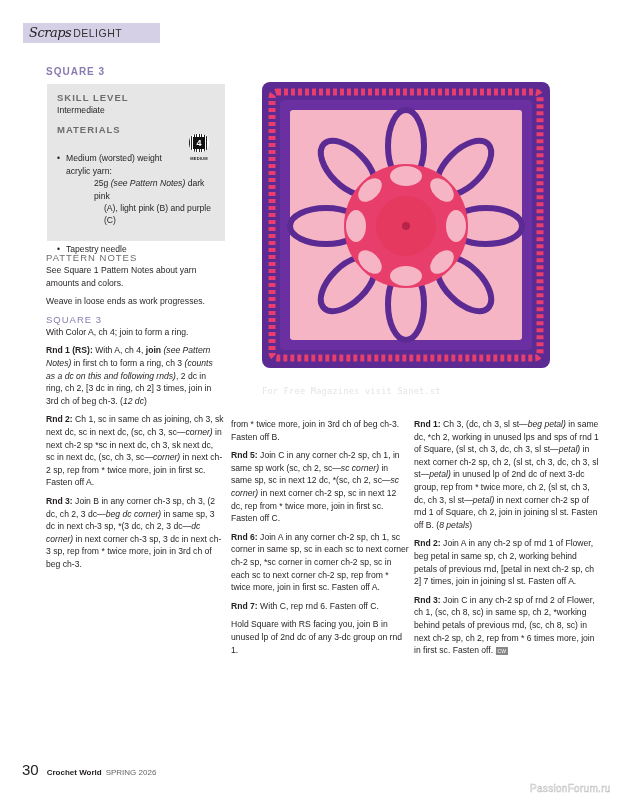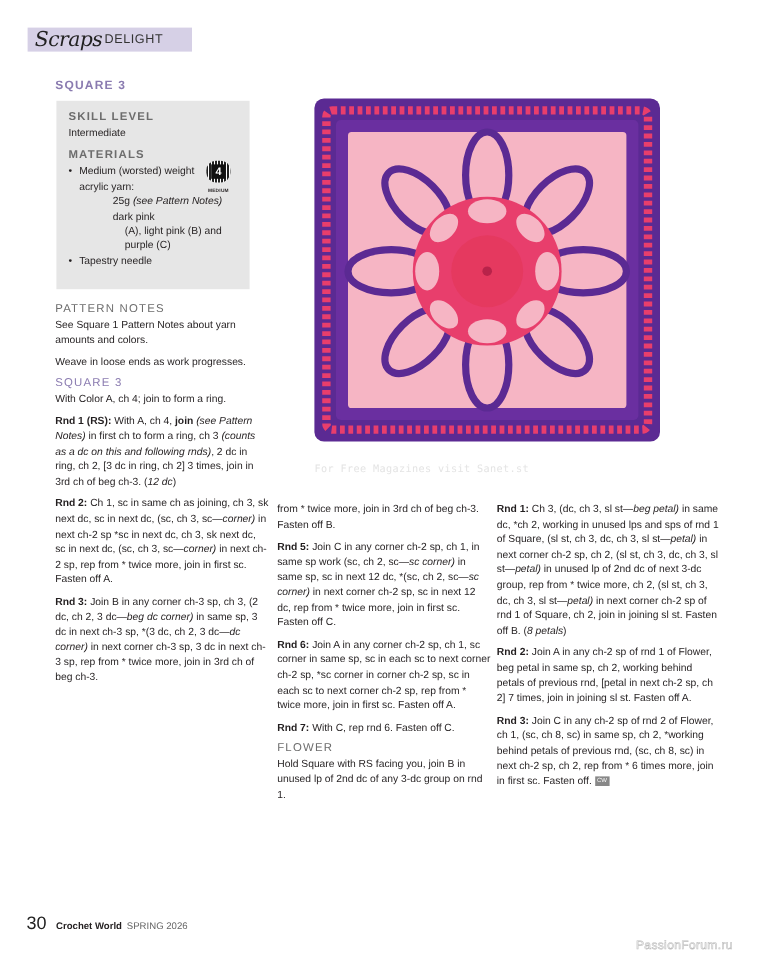--- a/index.html
+++ b/index.html
@@ -1,30 +1,30 @@
 <!DOCTYPE html>
 <html><head>
 <meta charset="utf-8">
 <style>
   * { margin:0; padding:0; box-sizing:border-box; }
   html, body { width:633px; height:800px; background:#ffffff; overflow:hidden; }
   body { position:relative; font-family:"Liberation Sans", sans-serif; color:#231f20; font-size:8.6px; line-height:12.6px; }
 
   .banner { position:absolute; left:23px; top:23px; height:20px; width:137px; background:#d6d0e6; display:flex; align-items:center; }
-  .banner .script { font-family:"DejaVu Serif", serif; font-style:italic; font-size:17px; color:#222; margin-left:6px; letter-spacing:-0.5px; }
+  .banner .script { font-family:"DejaVu Serif", serif; font-style:italic; font-size:13px; color:#222; margin-left:6px; letter-spacing:-0.5px; }
   .banner .caps { font-size:10.5px; color:#333; letter-spacing:0.5px; margin-left:2px; }
 
   .h-sq { position:absolute; left:46px; top:66px; font-size:10px; font-weight:bold; color:#8a7bb0; letter-spacing:1px; }
 
-  .skillbox { position:absolute; left:47px; top:84px; width:161px; height:157px; background:#e6e6e6; padding:8px 10px; }
+  .skillbox { position:absolute; left:47px; top:84px; width:178px; height:157px; background:#e6e6e6; padding:8px 10px; }
   .box-h { font-size:9.5px; font-weight:bold; color:#6d6d6d; letter-spacing:1px; line-height:12px; }
   .box-t { font-size:8.6px; line-height:12.4px; }
   .gap { height:8px; }
   .mat-list { list-style:none; }
-  .mat-list li { position:relative; padding-left:9px; font-size:8.6px; line-height:12.4px; }
+  .mat-list li { position:relative; padding-left:9px; font-size:8.6px; line-height:12.4px;margin-top:16px; }
   .mat-list li::before { content:"•"; position:absolute; left:0; }
   .indent1 { padding-left:28px; }
   .indent2 { padding-left:38px; }
   .yarn-icon { position:absolute; right:12px; top:50px; width:28px; height:26px; }
   .yarn-icon .ball { position:absolute; left:4px; top:0; width:20px; height:18px; border-radius:8px; background:repeating-linear-gradient(90deg,#222 0 1px,#fff 1px 2.5px); }
   .yarn-icon .num { position:absolute; left:8px; top:3px; width:12px; height:12px; background:#111; color:#fff; font-size:9px; font-weight:bold; text-align:center; line-height:12px; }
   .yarn-icon .lbl { position:absolute; left:0; top:19px; width:28px; text-align:center; font-size:4px; font-weight:bold; letter-spacing:0.2px; }
 
   .col { position:absolute; font-size:8.6px; line-height:12.6px; }
   .col p { margin-bottom:6px; }
@@ -116,21 +116,20 @@
     <circle cx="148" cy="150" r="4" fill="#b8234a"></circle>
   </svg>
 </div>
 <div class="watermark">For Free Magazines visit Sanet.st</div>
 
 <div class="col" style="left:231px; top:418px; width:178px;">
   <p>from * twice more, join in 3rd ch of beg ch-3. Fasten off B.</p>
   <p><b>Rnd 5:</b><span> Join C in any corner ch-2 sp, ch 1, in same sp work (sc, ch 2, sc—</span><i>sc corner)</i><span> in same sp, sc in next 12 dc, *(sc, ch 2, sc—</span><i>sc corner)</i><span> in next corner ch-2 sp, sc in next 12 dc, rep from * twice more, join in first sc. Fasten off C.</span></p>
   <p><b>Rnd 6:</b><span> Join A in any corner ch-2 sp, ch 1, sc corner in same sp, sc in each sc to next corner ch-2 sp, *sc corner in corner ch-2 sp, sc in each sc to next corner ch-2 sp, rep from * twice more, join in first sc. Fasten off A.</span></p>
   <p><b>Rnd 7:</b><span> With C, rep rnd 6. Fasten off C.</span></p>
-  <div class="sec-h">FLOWER</div>
   <p>Hold Square with RS facing you, join B in unused lp of 2nd dc of any 3-dc group on rnd 1.</p>
 </div>
 
 <div class="col" style="left:414px; top:418px; width:186px;">
   <p><b>Rnd 1:</b><span> Ch 3, (dc, ch 3, sl st—</span><i>beg petal)</i><span> in same dc, *ch 2, working in unused lps and sps of rnd 1 of Square, (sl st, ch 3, dc, ch 3, sl st—</span><i>petal)</i><span> in next corner ch-2 sp, ch 2, (sl st, ch 3, dc, ch 3, sl st—</span><i>petal)</i><span> in unused lp of 2nd dc of next 3-dc group, rep from * twice more, ch 2, (sl st, ch 3, dc, ch 3, sl st—</span><i>petal)</i><span> in next corner ch-2 sp of rnd 1 of Square, ch 2, join in joining sl st. Fasten off B. (</span><i>8 petals</i><span>)</span></p>
   <p><b>Rnd 2:</b><span> Join A in any ch-2 sp of rnd 1 of Flower, beg petal in same sp, ch 2, working behind petals of previous rnd, [petal in next ch-2 sp, ch 2] 7 times, join in joining sl st. Fasten off A.</span></p>
   <p><b>Rnd 3:</b><span> Join C in any ch-2 sp of rnd 2 of Flower, ch 1, (sc, ch 8, sc) in same sp, ch 2, *working behind petals of previous rnd, (sc, ch 8, sc) in next ch-2 sp, ch 2, rep from * 6 times more, join in first sc. Fasten off. </span><span class="cw-badge">CW</span></p>
 </div>
 
 <div class="footer">

